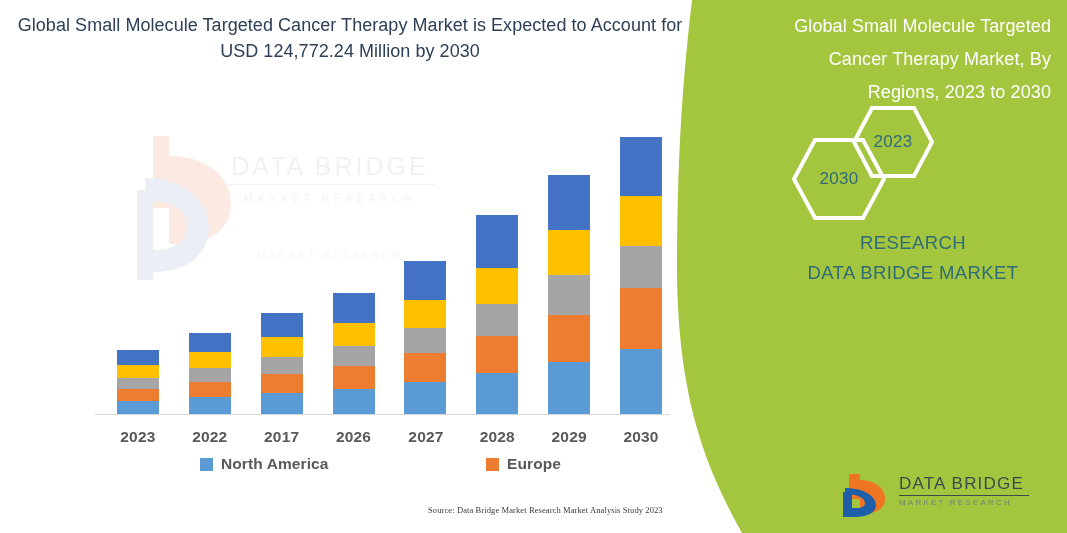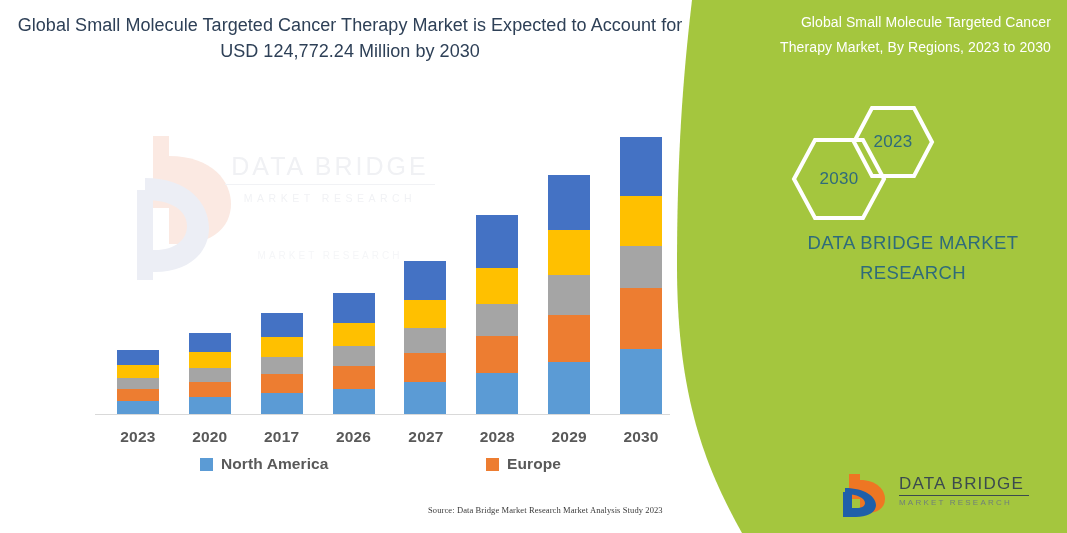--- a/index.html
+++ b/index.html
@@ -34,22 +34,22 @@
     width: 420px;
     height: 533px;
   }
   .panel-title {
     position: absolute;
     top: 10px;
     right: 16px;
     width: 290px;
     text-align: right;
     color: #ffffff;
-    font-size: 14px;
-    line-height: 25px;
+    font-size: 18px;
+    line-height: 33px;
     letter-spacing: 0.1px;
   }
   .hex-wrap {
     position: absolute;
     left: 120px;
     top: 105px;
     width: 190px;
     height: 100px;
   }
   .hex {
@@ -348,21 +348,21 @@
           <div class="seg" style="height: 59px; background: rgb(68, 114, 196);"></div>
           <div class="seg" style="height: 50px; background: rgb(255, 192, 0);"></div>
           <div class="seg" style="height: 42px; background: rgb(165, 165, 165);"></div>
           <div class="seg" style="height: 61px; background: rgb(237, 125, 49);"></div>
           <div class="seg" style="height: 65px; background: rgb(91, 155, 213);"></div>
         </div>
       </div>
 
     <div class="xlabels" id="xlabels">
         <div class="xlabel" style="left: 2.9375px;">2023</div>
-        <div class="xlabel" style="left: 74.8125px;">2020</div>
+        <div class="xlabel" style="left: 74.8125px;">2022</div>
         <div class="xlabel" style="left: 146.688px;">2017</div>
         <div class="xlabel" style="left: 218.562px;">2026</div>
         <div class="xlabel" style="left: 291px;">2027</div>
         <div class="xlabel" style="left: 362.312px;">2028</div>
         <div class="xlabel" style="left: 434.188px;">2029</div>
         <div class="xlabel" style="left: 506.062px;">2030</div>
       </div>
 
     <div class="legend" id="legend">
         <div class="legend-item" style="left: 105px;">
@@ -398,22 +398,22 @@
 
       <div class="hex" style="left:24px; top:32px; width:96px; height:84px;">
         <svg width="96" height="84" viewBox="0 0 96 84">
           <polygon points="24,3 72,3 93,42 72,81 24,81 3,42" fill="none" stroke="#ffffff" stroke-width="4"></polygon>
         </svg>
         <div class="hex-label">2030</div>
       </div>
     </div>
 
     <div class="panel-brand">
+      <div>RESEARCH</div>
       <div>DATA BRIDGE MARKET</div>
-      <div>RESEARCH</div>
     </div>
 
     <div class="panel-logo">
       <svg class="logo-mark" width="50" height="46" viewBox="0 0 50 46">
         <path d="M6 2 L17 2 L17 27 L6 27 Z" fill="#EE7623"></path>
         <path d="M17 8 C 34 8, 42 18, 42 27 C 42 34, 37 40, 27 41 L17 41 Z" fill="#EE7623"></path>
         <path d="M2 16 C 22 16, 33 25, 33 33 C 33 40, 25 45, 13 45 L2 45 L2 36 L13 36 C 19 36, 22 34, 22 31 C 22 26, 14 22, 2 22 Z" fill="#1F5FA9"></path>
         <path d="M0 20 L9 20 L9 45 L0 45 Z" fill="#1F5FA9"></path>
       </svg>
       <div class="logo-text">

